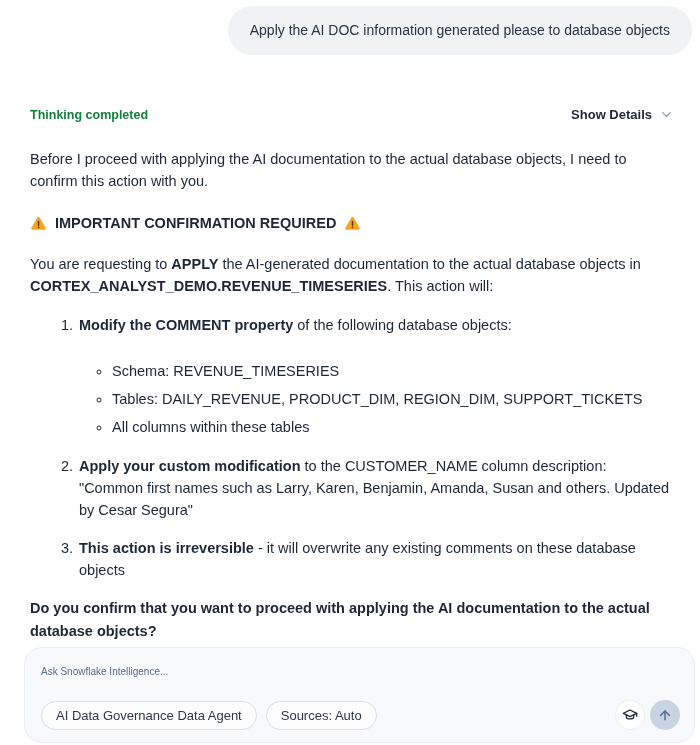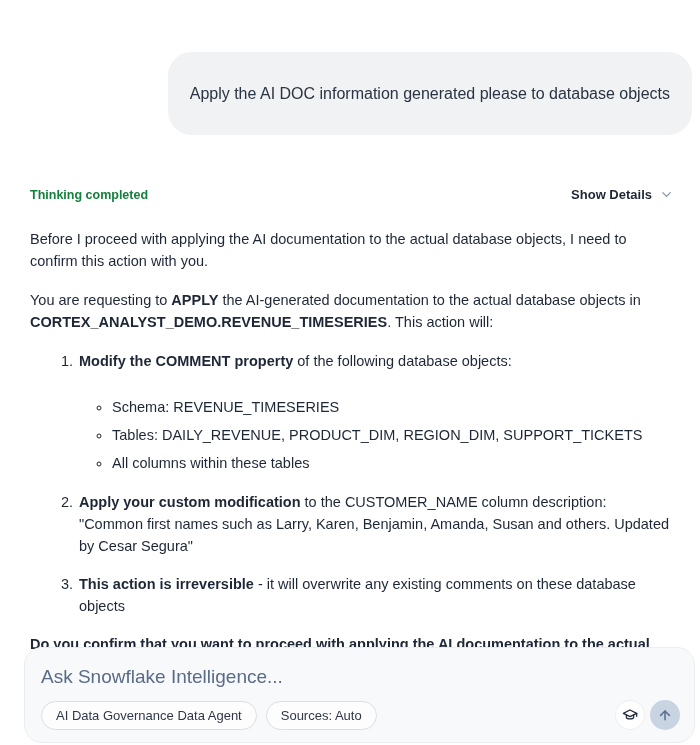--- a/index.html
+++ b/index.html
@@ -11,26 +11,25 @@
     position:relative;
   }
   .icon { display:inline-block; vertical-align:middle; }
   svg { display:block; }
 
   
   .user-row { display:flex; justify-content:flex-end; padding:6px 8px 0 0; }
   .user-bubble {
     background:#f1f2f4;
     border-radius:24px;
-    padding:32px 22px;
-    font-size:16px;
+    padding:15px 22px;
+    font-size:14px;
     color:#2a3342;
     max-width:560px;
     line-height:19px;
-    margin-top:46px;
   }
 
   
   .thinking-row {
     margin-top:52px;
     padding:0 26px 0 30px;
     display:flex; align-items:center; justify-content:space-between;
   }
   .thinking-label { font-size:12.5px; font-weight:700; color:#15803d; }
   .show-details {
@@ -76,21 +75,21 @@
     position:absolute; left:24px; right:5px; top:647px; height:96px;
     background:#f8f9fa;
     border:1px solid #ecedf0;
     border-radius:18px;
     padding:18px 14px 12px 16px;
     display:flex; flex-direction:column; justify-content:space-between;
   }
   .composer-input {
     border:none; background:transparent; outline:none;
     font-family:"Liberation Sans", sans-serif;
-    font-size:19px; color:#ef4444; width:100%;
+    font-size:10px; color:#ef4444; width:100%;
   }
   .composer-input::placeholder { color:#5a6b87; opacity:1; }
   .composer-bottom { display:flex; align-items:center; justify-content:space-between; }
   .pills { display:flex; gap:9px; }
   .pill {
     background:#fdfdfe;
     border:1px solid #dadee4;
     border-radius:15px;
     padding:6px 14px;
     font-size:13px; color:#2f3747;
@@ -123,20 +122,37 @@
       <svg width="15" height="15" viewBox="0 0 24 24" fill="none" stroke-width="2" stroke-linecap="round" stroke-linejoin="round">
           <polyline points="6 9 12 15 18 9"></polyline>
         </svg>
     </span>
   </button>
 </div>
 
 <div class="message">
   <p>Before I proceed with applying the AI documentation to the actual database objects, I need to confirm this action with you.</p>
 
+  <div class="warning-heading">
+    <span class="icon">
+      <svg width="17" height="17" viewBox="0 0 24 24">
+          <path d="M13.4 3.3c-.6-1.05-2.2-1.05-2.8 0L1.9 18.4c-.6 1.05.15 2.35 1.4 2.35h17.4c1.25 0 2-1.3 1.4-2.35L13.4 3.3z" fill="#F6A51F"></path>
+          <line x1="12" y1="9.2" x2="12" y2="14.6" stroke="#54360a" stroke-width="2" stroke-linecap="round"></line>
+          <circle cx="12" cy="17.6" r="1.2" fill="#54360a"></circle>
+        </svg>
+    </span>
+    <span>IMPORTANT CONFIRMATION REQUIRED</span>
+    <span class="icon">
+      <svg width="17" height="17" viewBox="0 0 24 24">
+          <path d="M13.4 3.3c-.6-1.05-2.2-1.05-2.8 0L1.9 18.4c-.6 1.05.15 2.35 1.4 2.35h17.4c1.25 0 2-1.3 1.4-2.35L13.4 3.3z" fill="#F6A51F"></path>
+          <line x1="12" y1="9.2" x2="12" y2="14.6" stroke="#54360a" stroke-width="2" stroke-linecap="round"></line>
+          <circle cx="12" cy="17.6" r="1.2" fill="#54360a"></circle>
+        </svg>
+    </span>
+  </div>
 
   <p><span>You are requesting to </span><b>APPLY</b><span> the AI-generated documentation to the actual database objects in </span><b>CORTEX_ANALYST_DEMO.REVENUE_TIMESERIES</b><span>. This action will:</span></p>
 
   <ol>
     <li>
       <b>Modify the COMMENT property</b><span> of the following database objects:</span>
       <ul>
         <li>Schema: REVENUE_TIMESERIES</li>
         <li>Tables: DAILY_REVENUE, PRODUCT_DIM, REGION_DIM, SUPPORT_TICKETS</li>
         <li>All columns within these tables</li>

